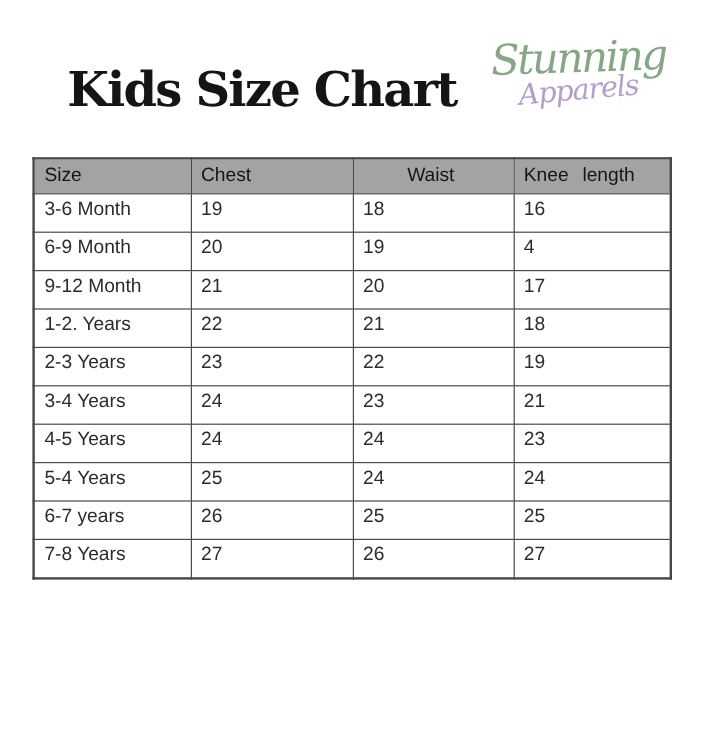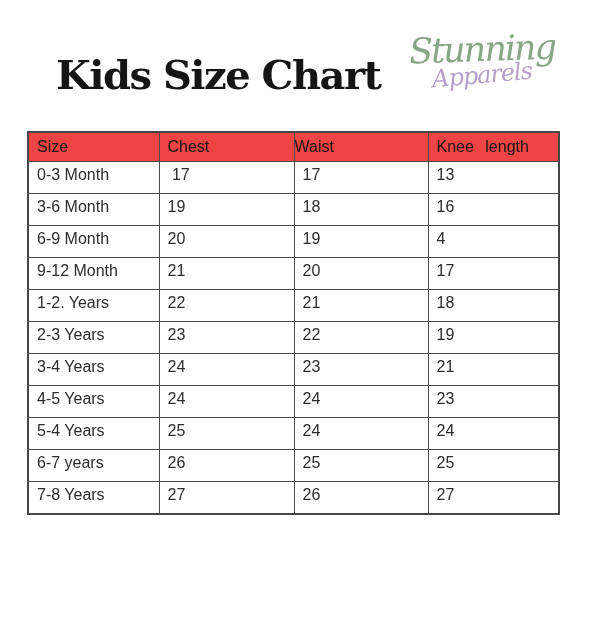--- a/index.html
+++ b/index.html
@@ -59,31 +59,31 @@
     width: 531px;
     border-collapse: collapse;
     table-layout: fixed;
     border: 2px solid #474747;
   }
   .size-chart th, .size-chart td {
     border: 1.6px solid #4a4a4a;
     overflow: hidden;
   }
   .size-chart thead th {
-    background: #ef4444;
+    background: #a3a3a3;
     height: 26px;
     padding: 1px 4px 1px 8px;
     font-size: 16px;
     font-weight: 400;
     color: #161616;
     text-align: left;
     vertical-align: middle;
     white-space: pre;
   }
-  .size-chart thead th:nth-child(3) { text-align: left; padding-left: 0; }
+  .size-chart thead th:nth-child(3) { text-align: center; padding-left: 0; }
   .size-chart thead th:nth-child(4) { word-spacing: 7px; }
   .size-chart tbody td {
     height: 27px;
     padding: 3px 4px 1px 8px;
     font-size: 16px;
     color: #2c2c2c;
     vertical-align: top;
     line-height: 20px;
     white-space: pre;
   }
@@ -109,26 +109,20 @@
     </colgroup>
     <thead>
       <tr>
           <th>Size</th>
           <th>Chest</th>
           <th>Waist</th>
           <th>Knee length</th>
         </tr>
     </thead>
     <tbody>
-        <tr>
-          <td>0-3 Month</td>
-          <td> 17</td>
-          <td>17</td>
-          <td>13</td>
-        </tr>
         <tr>
           <td>3-6 Month</td>
           <td>19</td>
           <td>18</td>
           <td>16</td>
         </tr>
         <tr>
           <td>6-9 Month</td>
           <td>20</td>
           <td>19</td>

